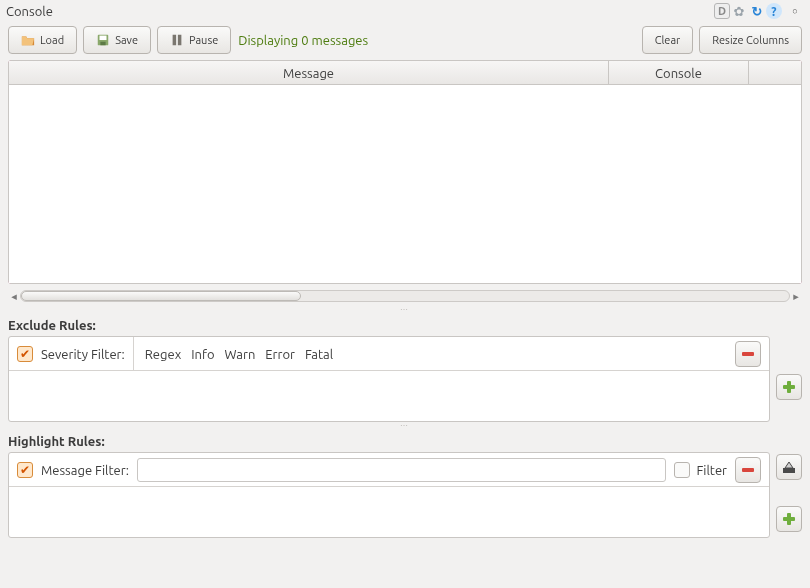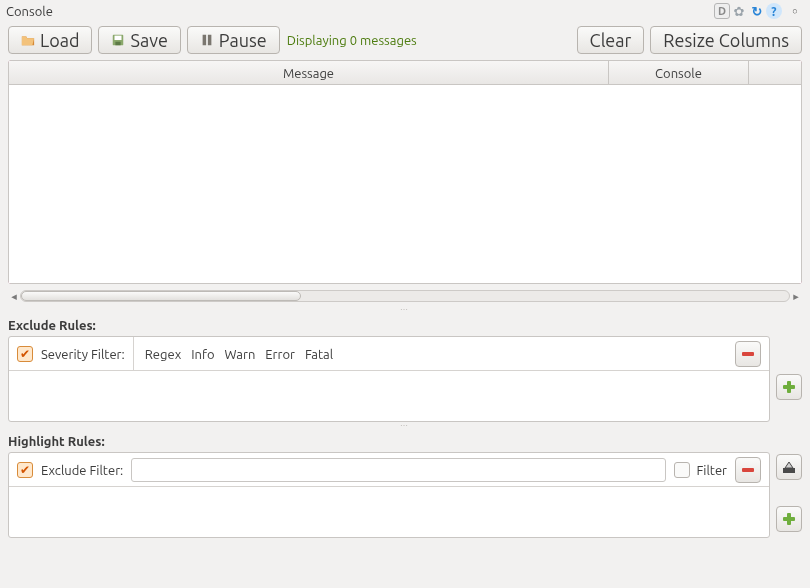--- a/index.html
+++ b/index.html
@@ -47,21 +47,21 @@
     align-items: center;
     gap: 5px;
     height: 28px;
     padding: 0 12px;
     border: 1px solid #b8b4af;
     border-radius: 4px;
     background: linear-gradient(#fafaf9,#e8e6e3);
     color: #3c3c3c;
     cursor: pointer;
     user-select: none;
-    font-size: 18px;
+    font-size: 11px;
   }
   .btn .ic { width:14px; height:14px; display:inline-flex; }
   .status-text { margin-left: 1px; color:#4d7c0f; }
 
   
   .table-wrap {
     margin: 0 8px;
     border: 1px solid #c9c6c3;
     border-radius: 3px;
     background: #ec4899;
@@ -312,21 +312,21 @@
   </div>
 </div>
 
 <div class="split-gutter">⋯</div>
 
 <div class="section-heading">Highlight Rules:</div>
 <div class="rules-panel">
   <div class="rules-box">
     <div class="rule-row">
       <span class="chk">✔</span>
-      <span class="rule-label">Exclude Filter:</span>
+      <span class="rule-label">Message Filter:</span>
       <input class="msg-input" type="text" value="" style="">
       <div class="regex-wrap">
         <span class="chk plain">✔</span>
         <span>Filter</span>
       </div>
       <span class="mini-btn">
         <svg viewBox="0 0 16 16">
             <rect x="2" y="6" width="12" height="4" rx="1" fill="#d9463d"></rect>
           </svg>
       </span>

